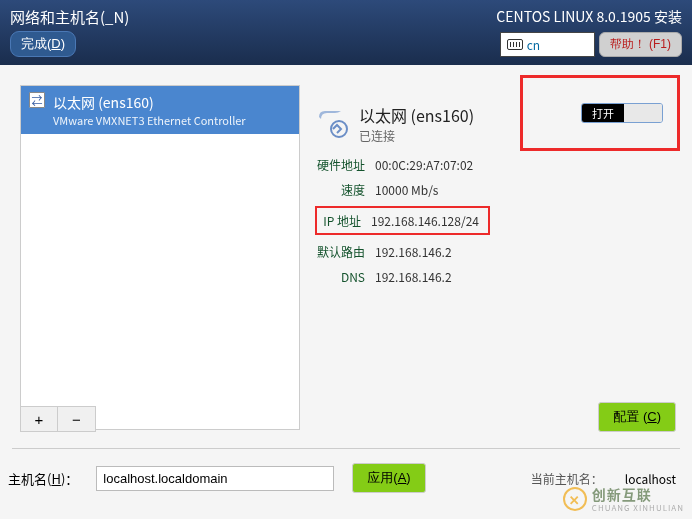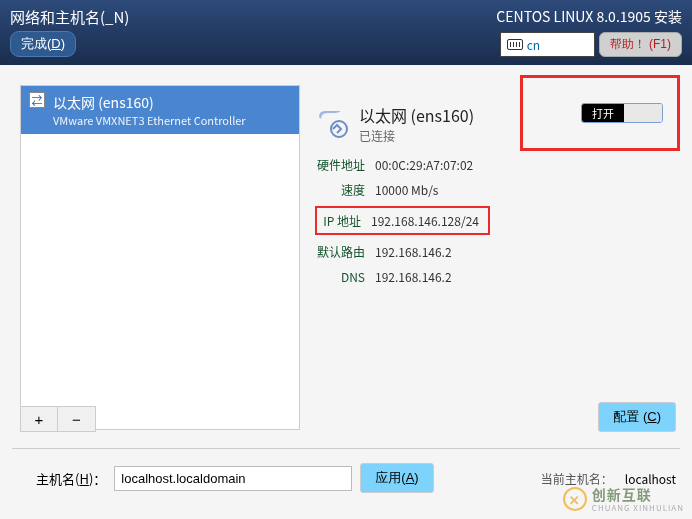--- a/index.html
+++ b/index.html
@@ -119,26 +119,26 @@
       background: #f0f0f0;
       border: 1px solid #ccc;
       font-size: 15px;
       cursor: pointer;
     }
     .mini-btn + .mini-btn { border-left: none; }
     .config-btn-wrap {
       position: absolute; right: 16px; bottom: -2px;
     }
     .std-btn {
-      background: #7dd3fc; border: 1px solid #ccc;
+      background: #84cc16; border: 1px solid #ccc;
       padding: 5px 14px; border-radius: 3px; cursor: pointer; font-size: 13px;
     }
     .divider { border-top: 1px solid #ccc; margin: 18px 12px 0 12px; }
     .host-row {
-      display: flex; align-items: center; gap: 8px; padding: 14px 16px 0 36px;
+      display: flex; align-items: center; gap: 18px; padding: 14px 16px 0 8px;
       font-size: 13px;
     }
     .host-input {
       width: 238px; padding: 4px 6px; border: 1px solid #bbb; font-size: 13px;
     }
     .spacer { flex: 1; }
     .current-host-label { color: #555; font-size: 12px; margin-right: 4px;}
     .current-host-val { font-size: 12px; }
     .watermark {
       position: absolute; right: 8px; bottom: 6px;

